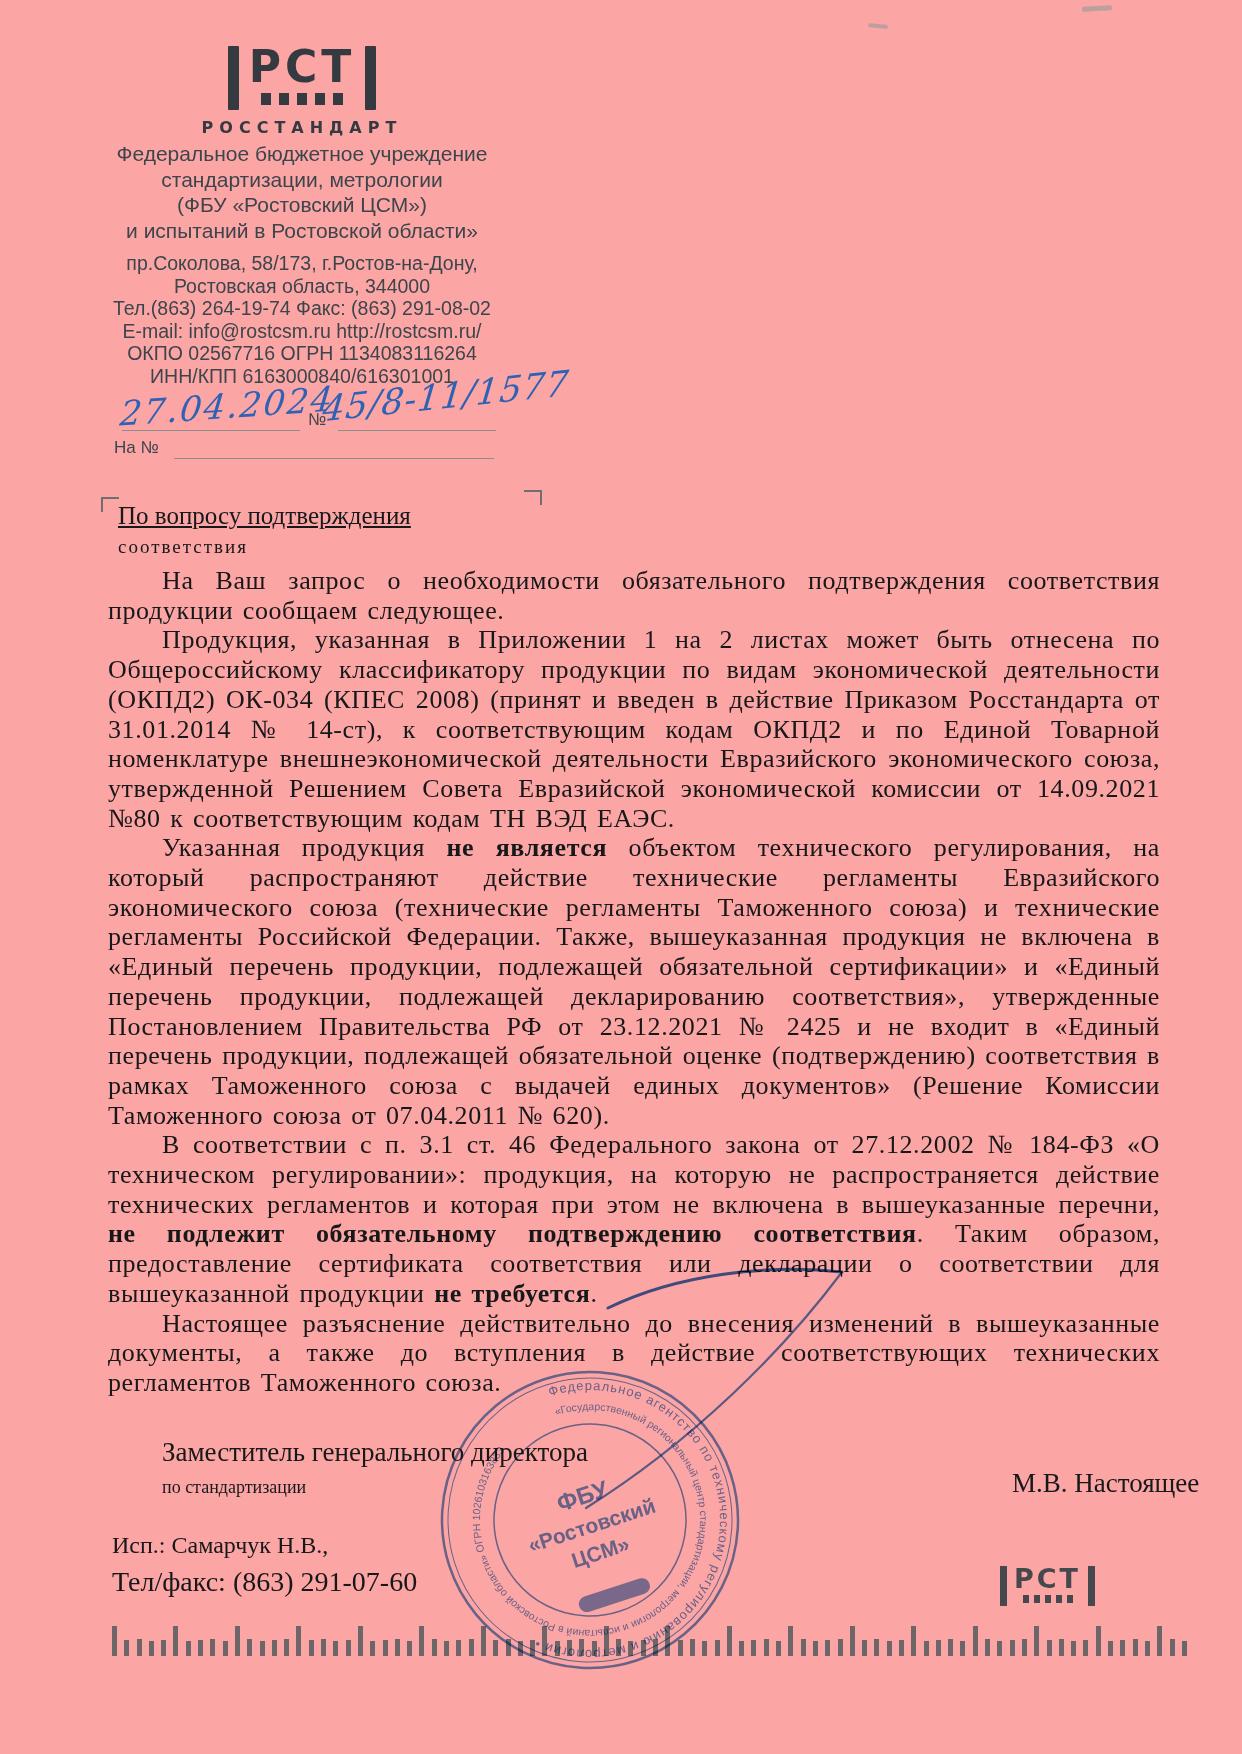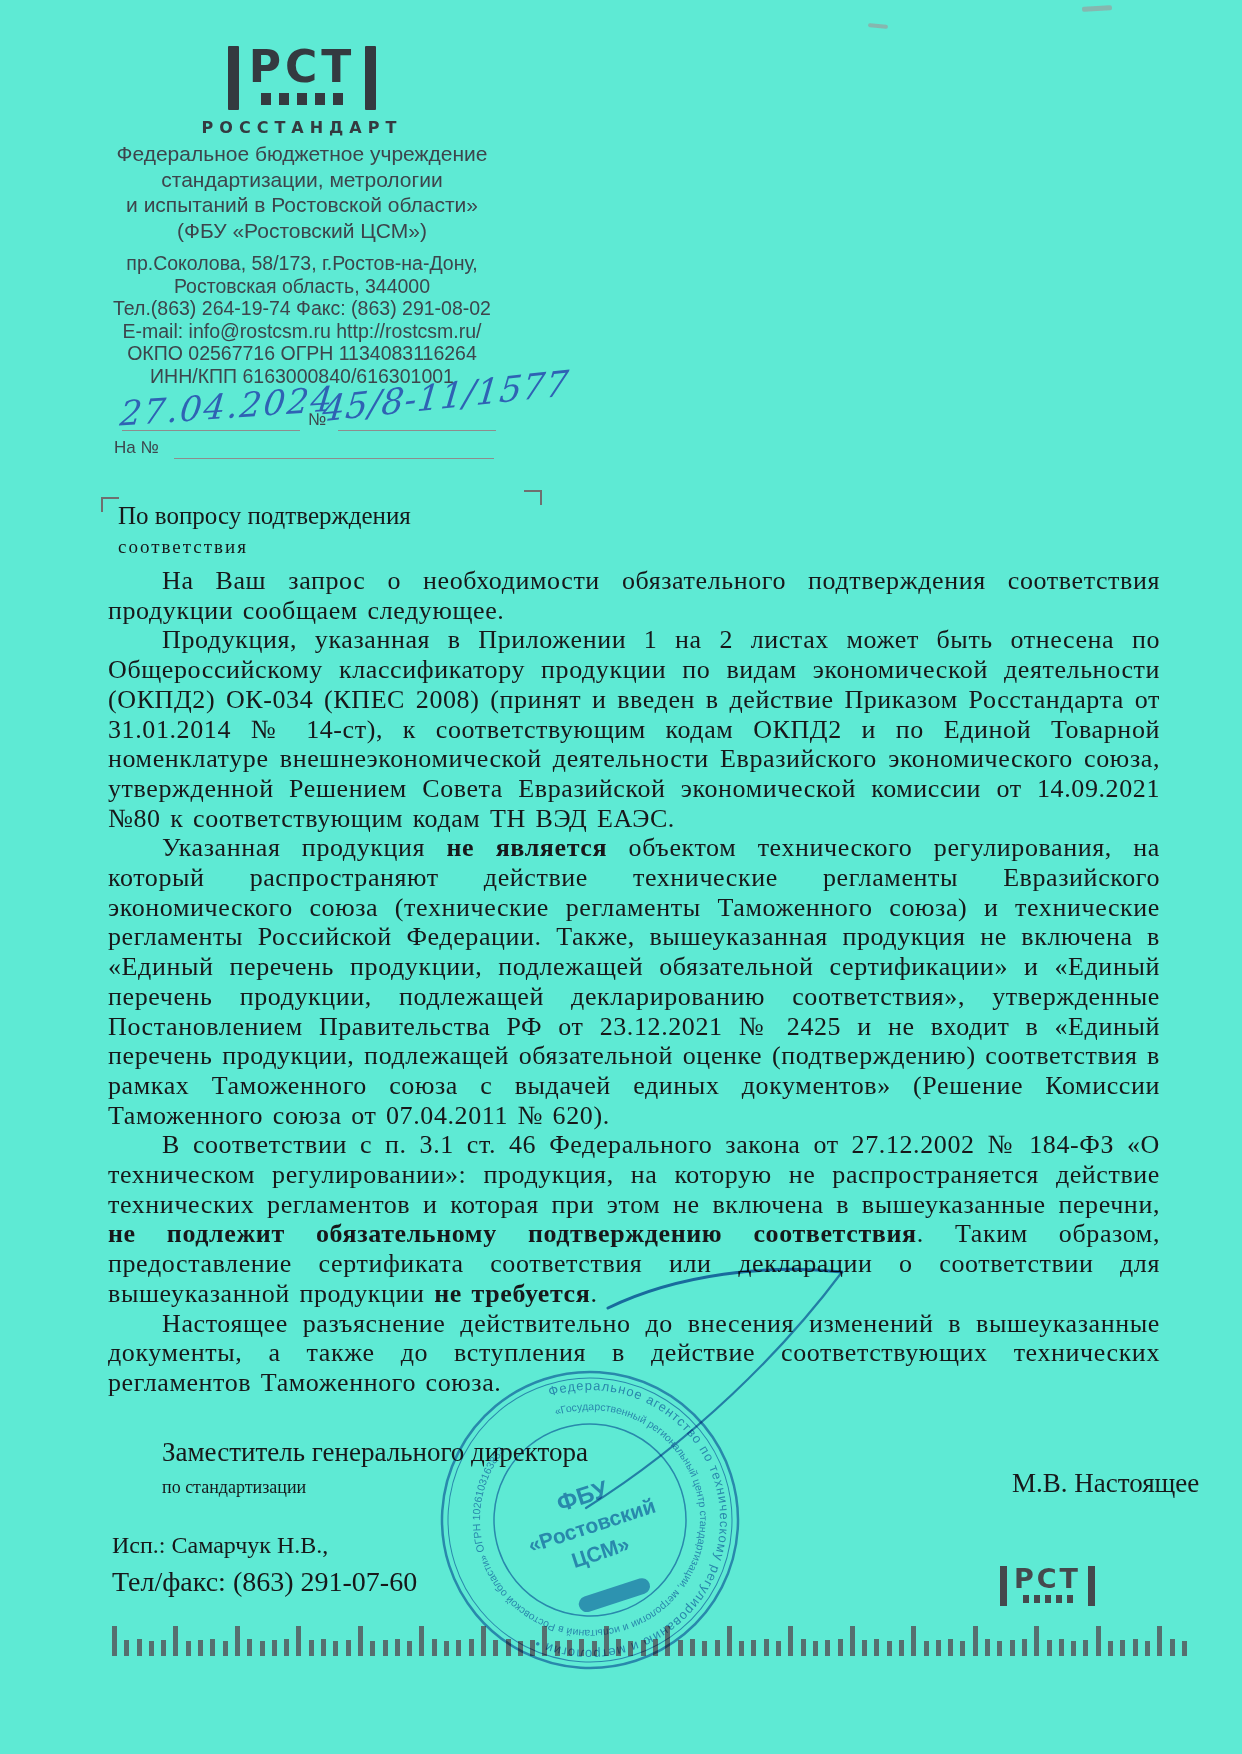--- a/index.html
+++ b/index.html
@@ -1,16 +1,16 @@
 <!DOCTYPE html>
 <html><head>
 <meta charset="utf-8">
 <style>
   html,body{margin:0;padding:0;background:#ffffff;}
-  .page{position:relative;width:1242px;height:1754px;background:#5eead4;overflow:hidden;
+  .page{position:relative;width:1242px;height:1754px;background:#fca5a5;overflow:hidden;
         font-family:"Liberation Serif",serif;color:#17181a;}
 
   
   .hdr-left{position:absolute;left:96px;top:46px;width:412px;text-align:center;
             font-family:"Liberation Sans",sans-serif;color:#3d454c;}
   .logo{display:flex;align-items:stretch;justify-content:center;gap:10px;height:64px;}
   .logo .vbar{width:11px;background:#343a40;border-radius:1px;}
   .logo .mid{display:flex;flex-direction:column;align-items:center;justify-content:flex-start;}
   .logo .letters{font-family:"DejaVu Sans",sans-serif;font-weight:bold;font-size:44px;
                  line-height:42px;color:#343a40;letter-spacing:4px;}
@@ -26,21 +26,21 @@
       white-space:nowrap;}
   .hw.date{left:120px;top:386px;font-size:34px;letter-spacing:2px;transform:rotate(-4deg) skewX(-10deg);}
   .hw.num{left:322px;top:376px;font-size:35px;letter-spacing:1px;transform:rotate(-6deg) skewX(-12deg);}
   .hline{position:absolute;height:0;border-top:1.5px solid #8d8d8d;}
   .numlbl,.reflbl{position:absolute;font-family:"Liberation Sans",sans-serif;font-size:17px;color:#3d454c;}
 
   
   .corner{position:absolute;width:16px;height:13px;border:0 solid #6f6f6f;}
   .corner.cl{left:101px;top:497px;border-top-width:2px;border-left-width:2px;}
   .corner.cr{left:524px;top:490px;border-top-width:2px;border-right-width:2px;}
-  .subj1{position:absolute;left:118px;top:502px;font-size:25px;}
+  .subj1{position:absolute;left:118px;top:502px;font-size:25px;text-decoration:underline;}
   .subj2{position:absolute;left:118px;top:536px;font-size:19px;letter-spacing:2px;}
 
   
   .rcpt{position:absolute;left:598px;top:96px;width:436px;text-align:center;font-size:27px;line-height:33px;}
   .rcpt .addr{margin-top:46px;}
 
   
   .body{position:absolute;left:108px;top:566px;width:1052px;}
   .para{margin:0;text-align:justify;text-indent:54px;font-size:26px;line-height:29.7px;
         letter-spacing:.6px;word-spacing:2.5px;}
@@ -94,22 +94,22 @@
             <i></i>
             <i></i>
           </span>
       </span>
       <span class="vbar"></span>
     </div>
     <div class="ross">РОССТАНДАРТ</div>
     <div class="org">
         <div>Федеральное бюджетное учреждение</div>
         <div>стандартизации, метрологии</div>
+        <div>(ФБУ «Ростовский ЦСМ»)</div>
         <div>и испытаний в Ростовской области»</div>
-        <div>(ФБУ «Ростовский ЦСМ»)</div>
       </div>
     <div class="contact">
         <div>пр.Соколова, 58/173, г.Ростов-на-Дону,</div>
         <div>Ростовская область, 344000</div>
         <div>Тел.(863) 264-19-74  Факс: (863) 291-08-02</div>
         <div>E-mail: info@rostcsm.ru    http://rostcsm.ru/</div>
         <div>ОКПО 02567716   ОГРН 1134083116264</div>
         <div>ИНН/КПП  6163000840/616301001</div>
       </div>
   </div>

